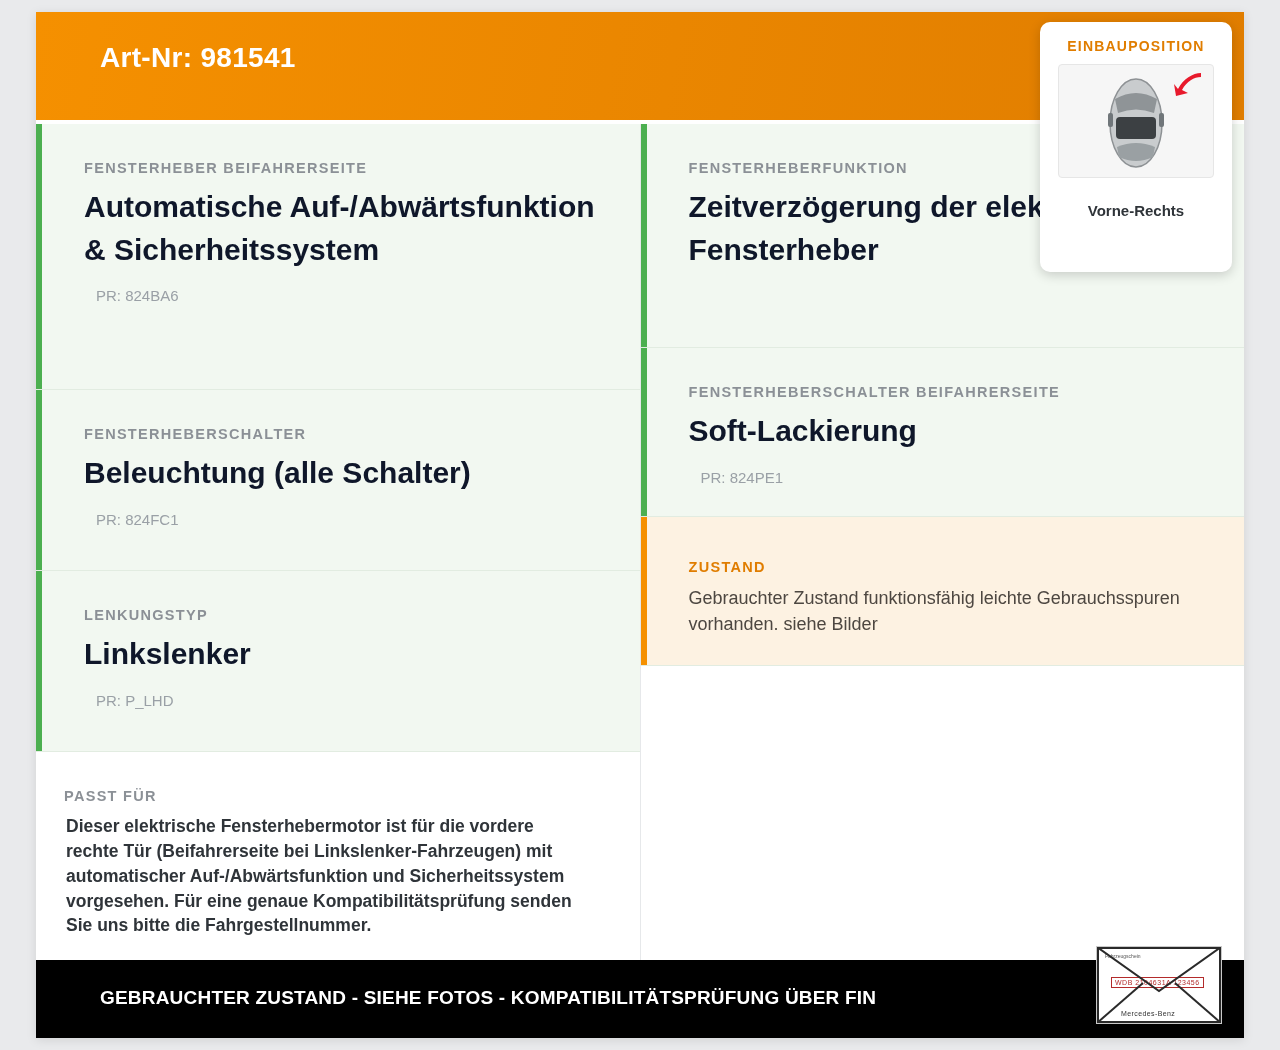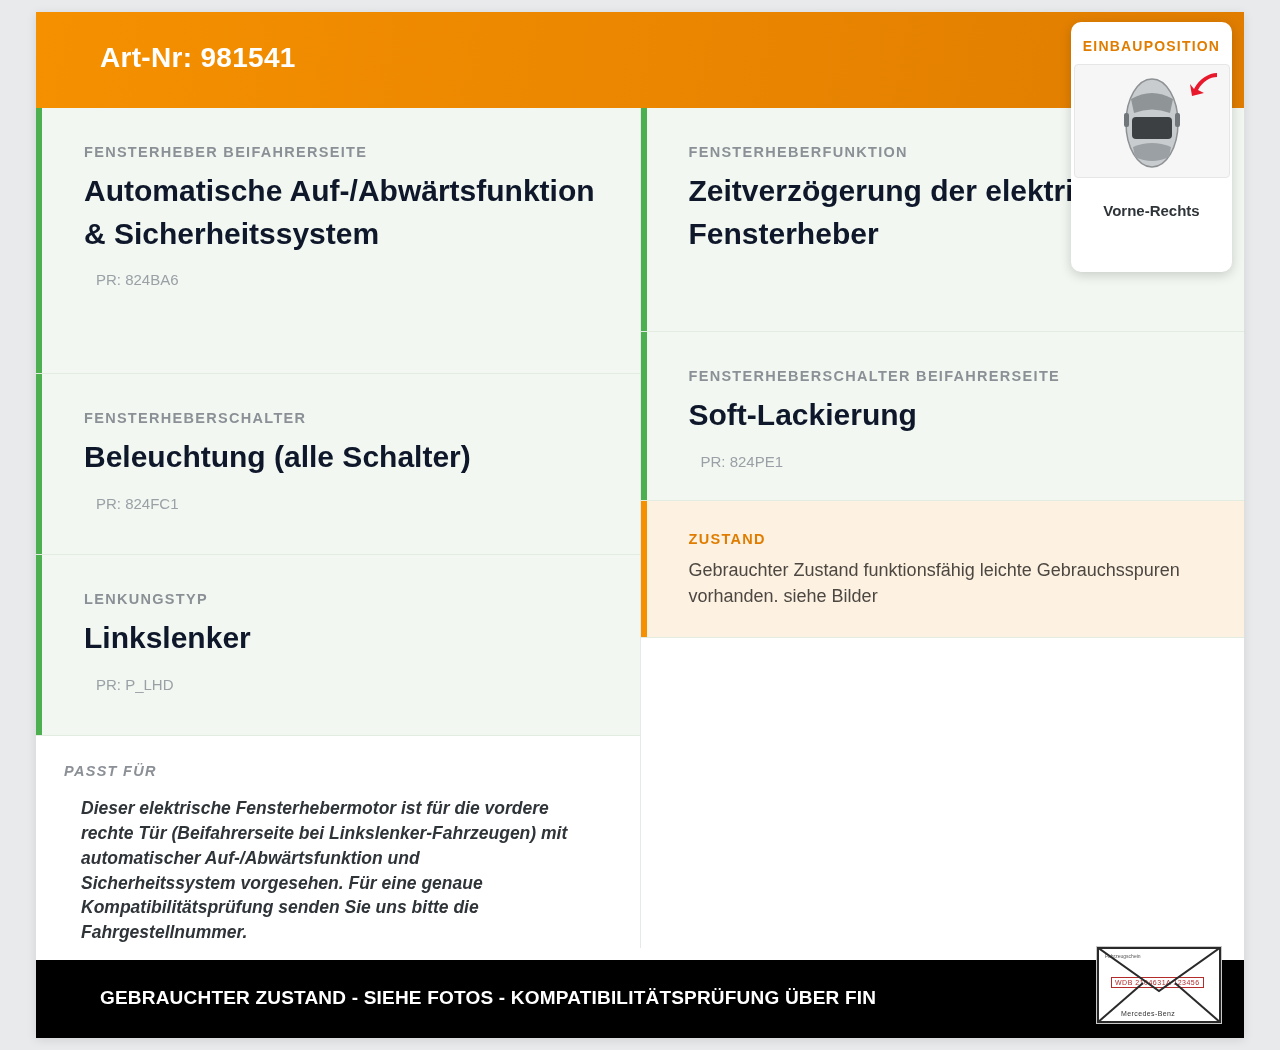--- a/index.html
+++ b/index.html
@@ -42,21 +42,21 @@
     font-size: 28px;
     font-weight: bold;
     color: #ffffff;
     letter-spacing: 0.3px;
   }
 
   
   .columns {
     position: absolute;
     left: 0;
-    top: 96px;
+    top: 112px;
     width: 1208px;
     height: 840px;
     display: flex;
   }
   .col {
     width: 604px;
     position: relative;
   }
   .col-left { border-right: 1px solid #e6e8ea; }
 
@@ -110,39 +110,39 @@
     font-size: 18px;
     color: #4d4741;
     line-height: 1.45;
     margin: 0;
   }
   .passt-text {
     font-size: 17.5px;
     font-weight: bold;
     color: #2f3439;
     line-height: 1.42;
-    margin: 17px;
+    margin: 2px;
   }
 
   
   .card-fb   { min-height: 266px; }
   .card-fs   { min-height: 181px; }
   .card-lt   { min-height: 181px; }
   .card-fhf  { min-height: 224px; }
   .card-fsb  { min-height: 136px; }
-  .card-zu   { min-height: 122px; padding-top: 30px; padding-bottom: 28px;}
-  .card-passt{ padding: 27px 48px 28px 28px; font-style: italic; }
+  .card-zu   { min-height: 122px; padding-top: 42px; padding-bottom: 28px;}
+  .card-passt{ padding: 36px 48px 28px 28px; }
   .card-passt .label { margin-left: 0; }
 
   
   .pos-box {
     position: absolute;
     right: 12px;
     top: 10px;
-    width: 161px;
+    width: 192px;
     height: 250px;
     background: #ffffff;
     border-radius: 10px;
     box-shadow: 0 3px 12px rgba(0,0,0,0.18);
     z-index: 5;
     text-align: center;
   }
   .pos-title {
     font-size: 14px;
     font-weight: bold;

